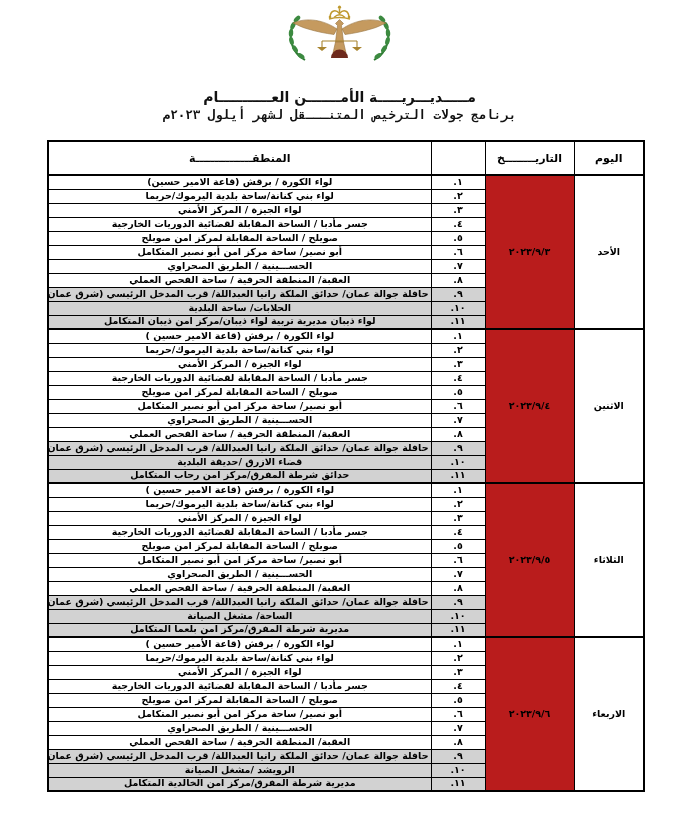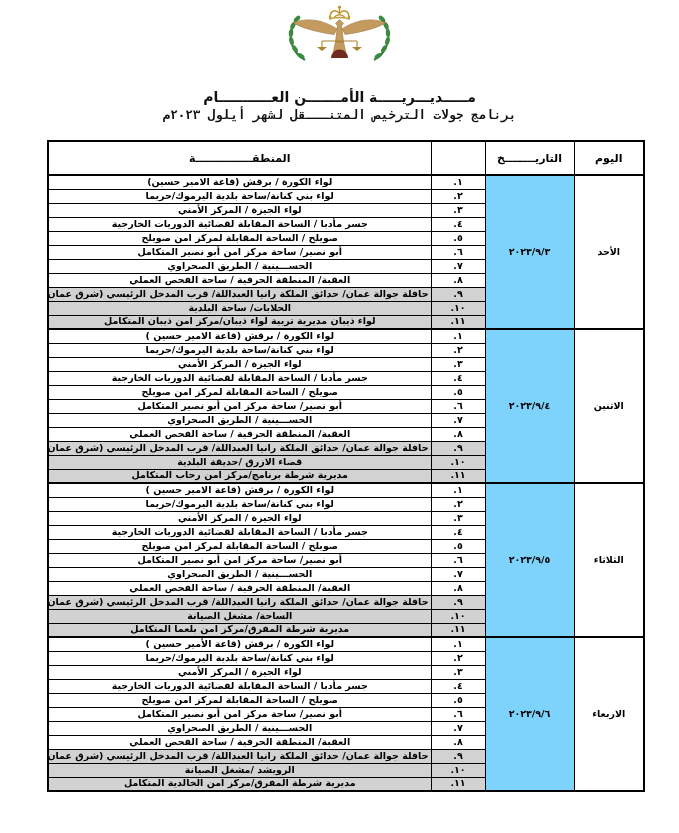--- a/index.html
+++ b/index.html
@@ -25,21 +25,21 @@
     border:2px solid #000;
   }
   .schedule th, .schedule td {
     border:1px solid #000; text-align:center; vertical-align:middle;
     font-weight:bold; color:#000; padding:0 2px;
     overflow:hidden; white-space:nowrap;
   }
   .schedule th { height:34px; font-size:11px; }
   .schedule td { height:14px; font-size:9.5px; line-height:1.15; }
   .day-cell  { font-size:10.5px; background:#fff; }
-  .date-cell { font-size:10px; background:#7dd3fc; }
+  .date-cell { font-size:10px; background:#b91c1c; }
   .num-cell  { font-size:9.5px; }
   tr.hl td   { background:#d2d2d2; }
   tr.sec-start td { border-top:2px solid #000;text-align:center; }
 </style>
 </head>
 <body>
 
 <div class="page">
 
   <svg class="emblem" width="121" height="64" viewBox="0 0 121 64" aria-hidden="true">
@@ -194,21 +194,21 @@
         <tr class="hl">
           <td class="num-cell">٩.</td>
           <td class="region-cell">حافلة جوالة عمان/ حدائق الملكة رانيا العبداللة/ قرب المدخل الرئيسي (شرق عمان)</td>
         </tr>
         <tr class="hl">
           <td class="num-cell">١٠.</td>
           <td class="region-cell">قضاء الازرق /حديقة البلدية</td>
         </tr>
         <tr class="hl">
           <td class="num-cell">١١.</td>
-          <td class="region-cell">مديرية شرطة برنامج/مركز امن رحاب المتكامل</td>
+          <td class="region-cell">حدائق شرطة المفرق/مركز امن رحاب المتكامل</td>
         </tr>
         <tr class="sec-start">
           <td rowspan="11" class="day-cell">الثلاثاء</td>
           <td rowspan="11" class="date-cell">٢٠٢٣/٩/٥</td>
           <td class="num-cell">١.</td>
           <td class="region-cell">لواء الكورة / برقش (قاعة الامير حسين )</td>
         </tr>
         <tr>
           <td class="num-cell">٢.</td>
           <td class="region-cell">لواء بني كنانة/ساحة بلدية اليرموك/حريما</td>

